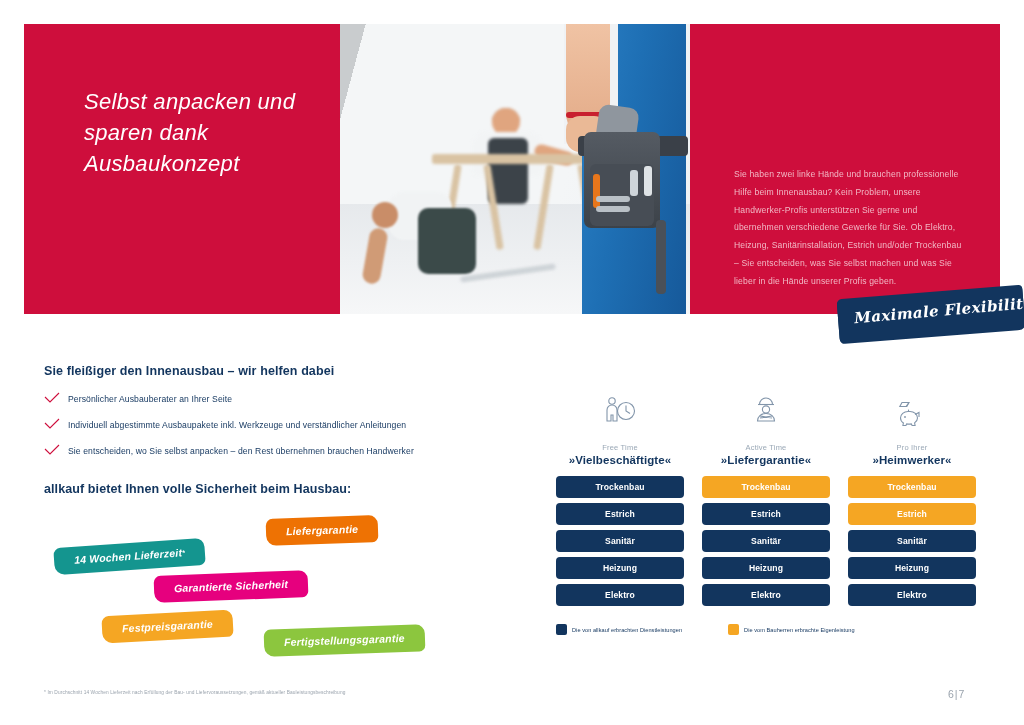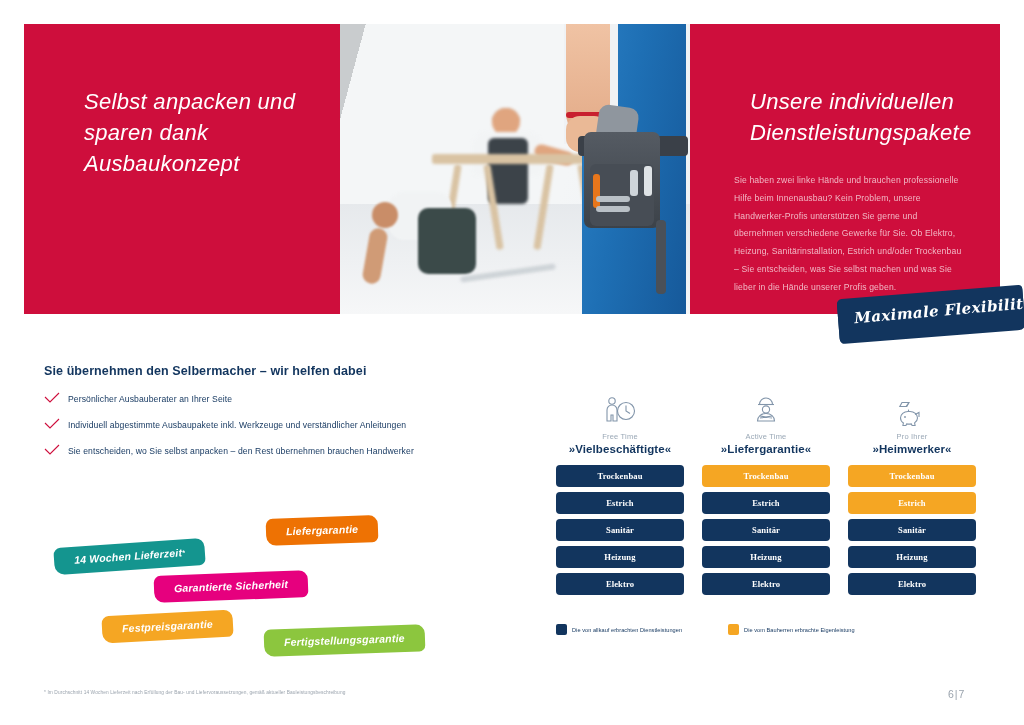--- a/index.html
+++ b/index.html
@@ -21,21 +21,21 @@
   .hero-title{
     font-style:italic;font-weight:300;color:#fff;
     font-size:22px;line-height:1.42;letter-spacing:.3px;
     position:absolute;left:44px;top:62px;width:250px;margin-left:16px;
   }
   .hero-right .hero-title{left:44px;top:62px;width:250px;}
   .hero-body{
     color:#f2b9c6;font-size:8.6px;line-height:2.07;letter-spacing:.15px;
     position:absolute;left:44px;top:178px;width:252px;
   }
-  .hero-right .hero-body{top:148px;width:232px;}
+  .hero-right .hero-body{top:142px;width:232px;}
 
   
   .ph-wall{position:absolute;inset:0;background:linear-gradient(105deg,#c9ccce 0 6%,#f4f6f7 6% 62%,#eef1f3 100%);}
   .ph-floor{position:absolute;left:0;right:0;bottom:0;height:38%;background:linear-gradient(180deg,#e6e9ec,#f6f7f8);}
   .ph-fig{position:absolute;filter:blur(1.1px);}
   .ph-fig2{position:absolute;filter:blur(1.4px);}
   .ph-main{position:absolute;right:-6px;top:0;bottom:0;width:165px;}
   .ph-torso{position:absolute;right:10px;top:0;width:104px;height:290px;background:linear-gradient(100deg,#2a7fc4 0%,#1e6fb4 42%,#16599a 100%);border-radius:6px 0 0 0;}
   .ph-shirt{position:absolute;right:78px;top:0;width:54px;height:120px;background:#f0f2f4;border-radius:0 0 18px 0;}
   .ph-arm{position:absolute;right:86px;top:0px;width:44px;height:112px;background:linear-gradient(180deg,#f0c3a4,#e3ab88);border-radius:0 0 22px 22px;}
@@ -105,23 +105,23 @@
   .b-garant{background:#E6007E;left:110px;top:68px;transform:rotate(-2.2deg);}
   .b-fest{background:#F5A623;left:58px;top:108px;transform:rotate(-3deg);}
   .b-fertig{background:#8CC63E;left:220px;top:122px;transform:rotate(-2deg);}
   .badge sup{font-size:7px;}
 
   
   .packages{position:absolute;left:556px;top:392px;width:420px;}
   .pk-grid{display:flex;gap:18px;}
   .pk-col{flex:1;display:flex;flex-direction:column;align-items:center;}
   .pk-icon{height:38px;display:flex;align-items:center;justify-content:center;color:#8295aa;}
-  .pk-sub{font-size:7.5px;color:#9aa8b6;margin-top:2px;letter-spacing:.2px;}
+  .pk-sub{font-size:7.5px;color:#9aa8b6;margin-top:13px;letter-spacing:.2px;}
   .pk-name{font-size:11.5px;font-weight:700;color:#12355E;margin-top:2px;letter-spacing:.1px;}
-  .pk-tiles{width:100%;margin-top:10px;font-family:Liberation Serif, serif;}
+  .pk-tiles{width:100%;margin-top:10px;}
   .tile{
     height:22px;border-radius:4px;margin-bottom:5px;
     display:flex;align-items:center;justify-content:center;
     font-size:8.6px;font-weight:700;letter-spacing:.1px;
   }
   .tile.navy{background:#12355E;color:#ffffff;}
   .tile.gold{background:#F5A623;color:#ffffff;}
 
   .legend{position:absolute;left:556px;top:624px;display:flex;gap:46px;}
   .leg-item{display:flex;align-items:center;gap:5px;}
@@ -187,29 +187,28 @@
         <div class="ph-tool" style="right:96px;top:150px;width:7px;height:34px;background:#E8761B;"></div>
         <div class="ph-tool" style="right:44px;top:142px;width:8px;height:30px;background:#dfe3e6;"></div>
         <div class="ph-tool" style="right:58px;top:146px;width:8px;height:26px;background:#cfd5da;"></div>
         <div class="ph-tool" style="right:66px;top:172px;width:34px;height:6px;background:#b9c0c6;"></div>
         <div class="ph-tool" style="right:66px;top:182px;width:34px;height:6px;background:#b9c0c6;"></div>
         <div class="ph-hammer"></div>
       </div>
     </div>
 
     <div class="hero-panel hero-right">
-      <div class="hero-title">Unsere individuellen Dienstleistungspakete</div>
       <div class="hero-body">Sie haben zwei linke Hände und brauchen professionelle Hilfe beim Innenausbau? Kein Problem, unsere Handwerker-Profis unterstützen Sie gerne und übernehmen verschiedene Gewerke für Sie. Ob Elektro, Heizung, Sanitärinstallation, Estrich und/oder Trockenbau – Sie entscheiden, was Sie selbst machen und was Sie lieber in die Hände unserer Profis geben.</div>
     </div>
   </div>
 
   <div class="ribbon"></div>
   <div class="ribbon-text">Maximale Flexibilität</div>
 
-  <div class="sec-head" id="h1">Sie übernehmen den Selbermacher – wir helfen dabei</div>
+  <div class="sec-head" id="h1">Sie fleißiger den Innenausbau – wir helfen dabei</div>
 
   <div class="checklist">
     <div class="check-row">
       <span class="check-icon">
         <svg width="16" height="12" viewBox="0 0 16 12">
             <path d="M1 5 L6 10 L15 1" fill="none" stroke="#CE0E3C" stroke-width="1.1"></path>
           </svg>
       </span>
       <span class="check-text">Persönlicher Ausbauberater an Ihrer Seite</span>
     </div>
@@ -224,20 +223,21 @@
     <div class="check-row">
       <span class="check-icon">
         <svg width="16" height="12" viewBox="0 0 16 12">
             <path d="M1 5 L6 10 L15 1" fill="none" stroke="#CE0E3C" stroke-width="1.1"></path>
           </svg>
       </span>
       <span class="check-text">Sie entscheiden, wo Sie selbst anpacken – den Rest übernehmen brauchen Handwerker</span>
     </div>
   </div>
 
+  <div class="sec-head" id="h2">allkauf bietet Ihnen volle Sicherheit beim Hausbau:</div>
 
   <div class="badges">
     <div class="badge b-liefer">Liefergarantie</div>
     <div class="badge b-wochen">
       <span>14 Wochen Lieferzeit</span>
         <sup>*</sup>
     </div>
     <div class="badge b-garant">Garantierte Sicherheit</div>
     <div class="badge b-fest">Festpreisgarantie</div>
     <div class="badge b-fertig">Fertigstellungsgarantie</div>

